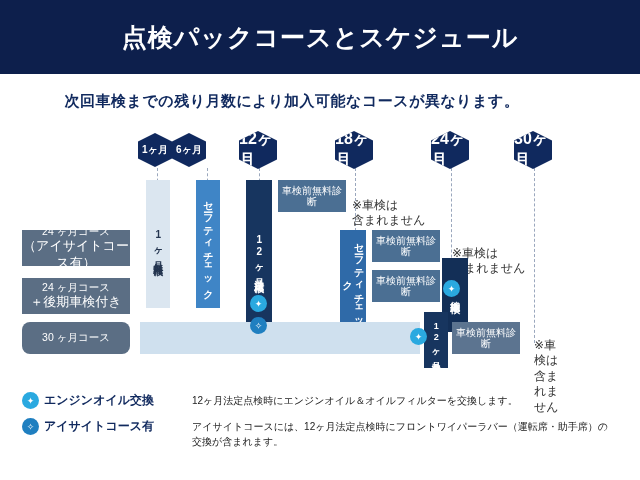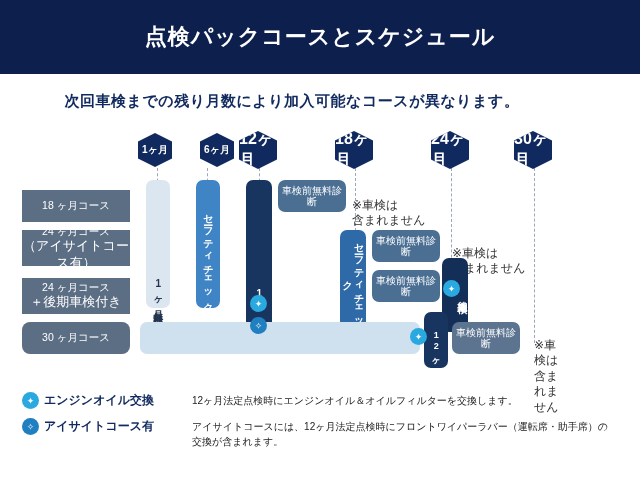--- a/index.html
+++ b/index.html
@@ -10,21 +10,21 @@
     overflow:hidden;
     position:relative;
   }
   
   .header{
     position:absolute;left:0;top:0;width:640px;height:74px;
     background:#0d1f4c;
     display:flex;align-items:center;justify-content:center;
   }
   .header-title{
-    color:#ffffff;font-size:22px;font-weight:bold;letter-spacing:1px;
+    color:#ffffff;font-size:25px;font-weight:bold;letter-spacing:1px;
   }
   
   .subtitle{
     position:absolute;left:0;top:92px;width:584px;text-align:center;
     color:#10295e;font-size:15px;font-weight:bold;letter-spacing:.5px;
   }
   
   .diagram{position:absolute;left:0;top:130px;width:564px;height:250px;}
 
   
@@ -48,26 +48,25 @@
     background:#5b6e84;color:#fff;
     display:flex;flex-direction:column;align-items:center;justify-content:center;
     font-size:10.5px;line-height:1.25;text-align:center;
   }
   .rowlabel .sub{font-size:13px;}
 
   
   .bar{
     position:absolute;
     color:#fff;
-    display:flex;align-items:center;justify-content:flex-end;
+    display:flex;align-items:center;justify-content:center;
     text-align:center;
     font-size:10px;
     line-height:1.15;
     box-sizing:border-box;
-    border-radius:7px;
   }
   .vbar{ 
     writing-mode:vertical-rl;
     text-orientation:upright;
     font-weight:bold;
     letter-spacing:1px;
   }
   .c-light{background:#dbe6f0;color:#23344f;}
   .c-blue{background:#3f85c6;}
   .c-navy{background:#17355f;}
@@ -117,39 +116,36 @@
   <div class="guide" style="left:157px;top:38px;height:40px;"></div>
   <div class="guide" style="left:207px;top:38px;height:40px;"></div>
   <div class="guide" style="left:259px;top:38px;height:40px;"></div>
   <div class="guide" style="left:355px;top:38px;height:68px;"></div>
   <div class="guide" style="left:451px;top:38px;height:110px;"></div>
   <div class="guide" style="left:534px;top:38px;height:175px;"></div>
 
   <div class="hex small" style="left:138px;top:3px;">
     <span>1ヶ月</span>
   </div>
-  <div class="hex small" style="left:200px;top:3px;">
+  <div class="hex small" style="left:172px;top:3px;">
     <span>6ヶ月</span>
   </div>
   <div class="hex" style="left:239px;top:1px;">
     <span>12ヶ月</span>
   </div>
   <div class="hex" style="left:335px;top:1px;">
     <span>18ヶ月</span>
   </div>
   <div class="hex" style="left:431px;top:1px;">
     <span>24ヶ月</span>
   </div>
   <div class="hex" style="left:514px;top:1px;">
     <span>30ヶ月</span>
   </div>
 
-  <div class="rowlabel" style="top:60px;height:32px;">
-    <span>18 ヶ月コース</span>
-  </div>
   <div class="bar c-light vbar" style="left:146px;top:50px;width:24px;height:128px;">
     <span>1ヶ月無料点検</span>
   </div>
   <div class="bar c-blue vbar" style="left:196px;top:50px;width:24px;height:128px;">
     <span>セーフティチェック</span>
   </div>
   <div class="bar c-navy vbar" style="left:246px;top:50px;width:26px;height:150px;">
     <span>12ヶ月法定点検</span>
   </div>
   <div class="bar c-steel" style="left:278px;top:50px;width:68px;height:32px;">

